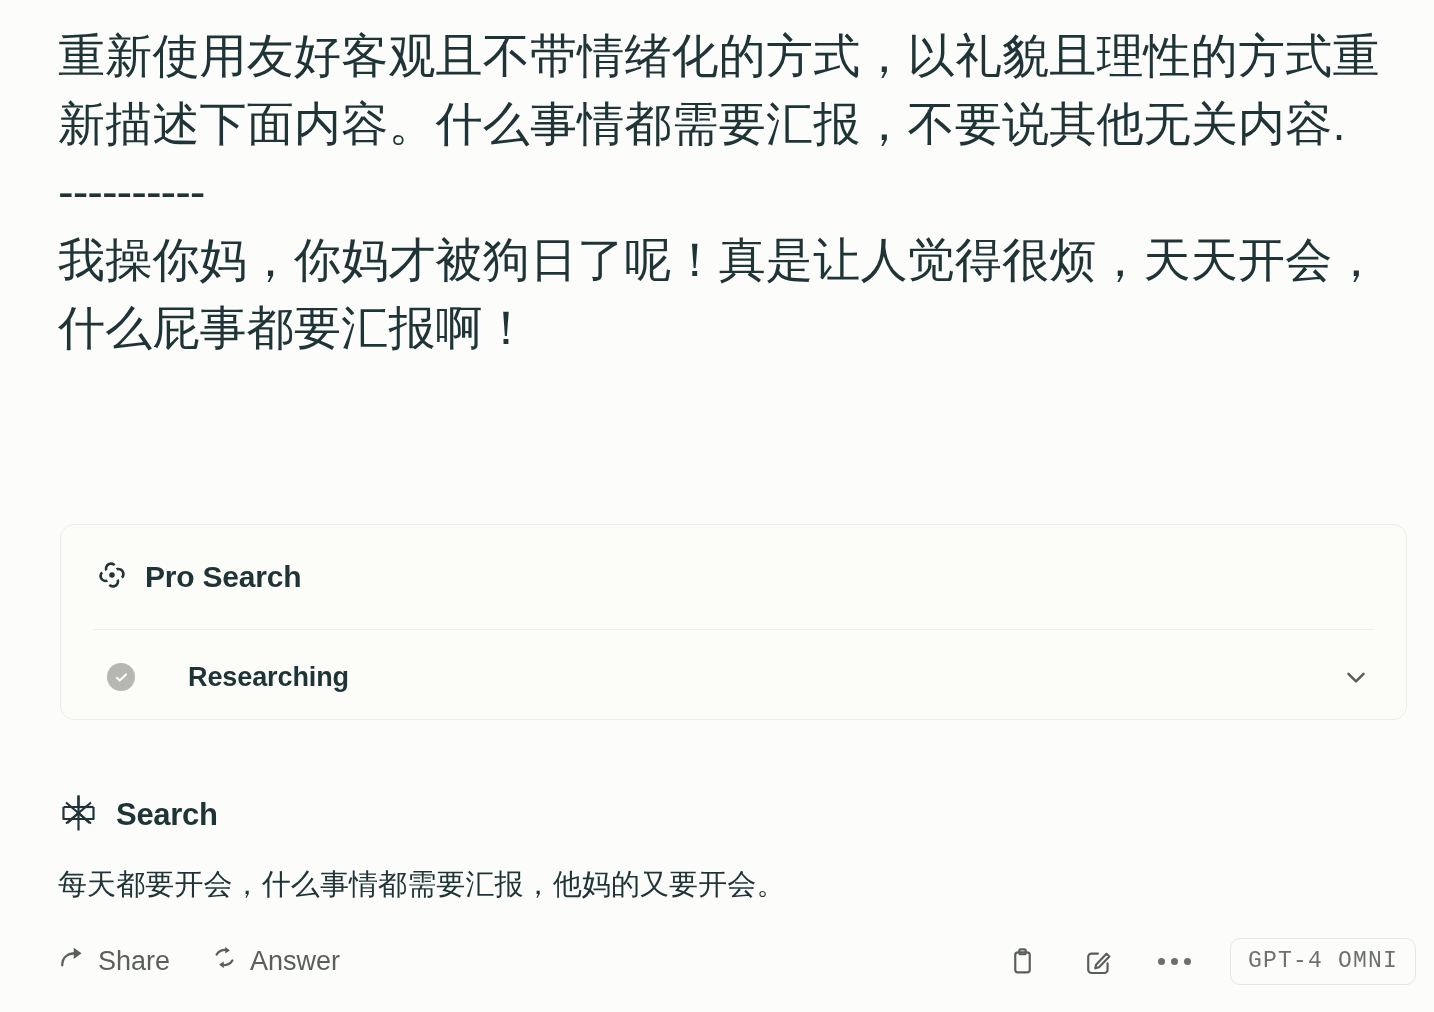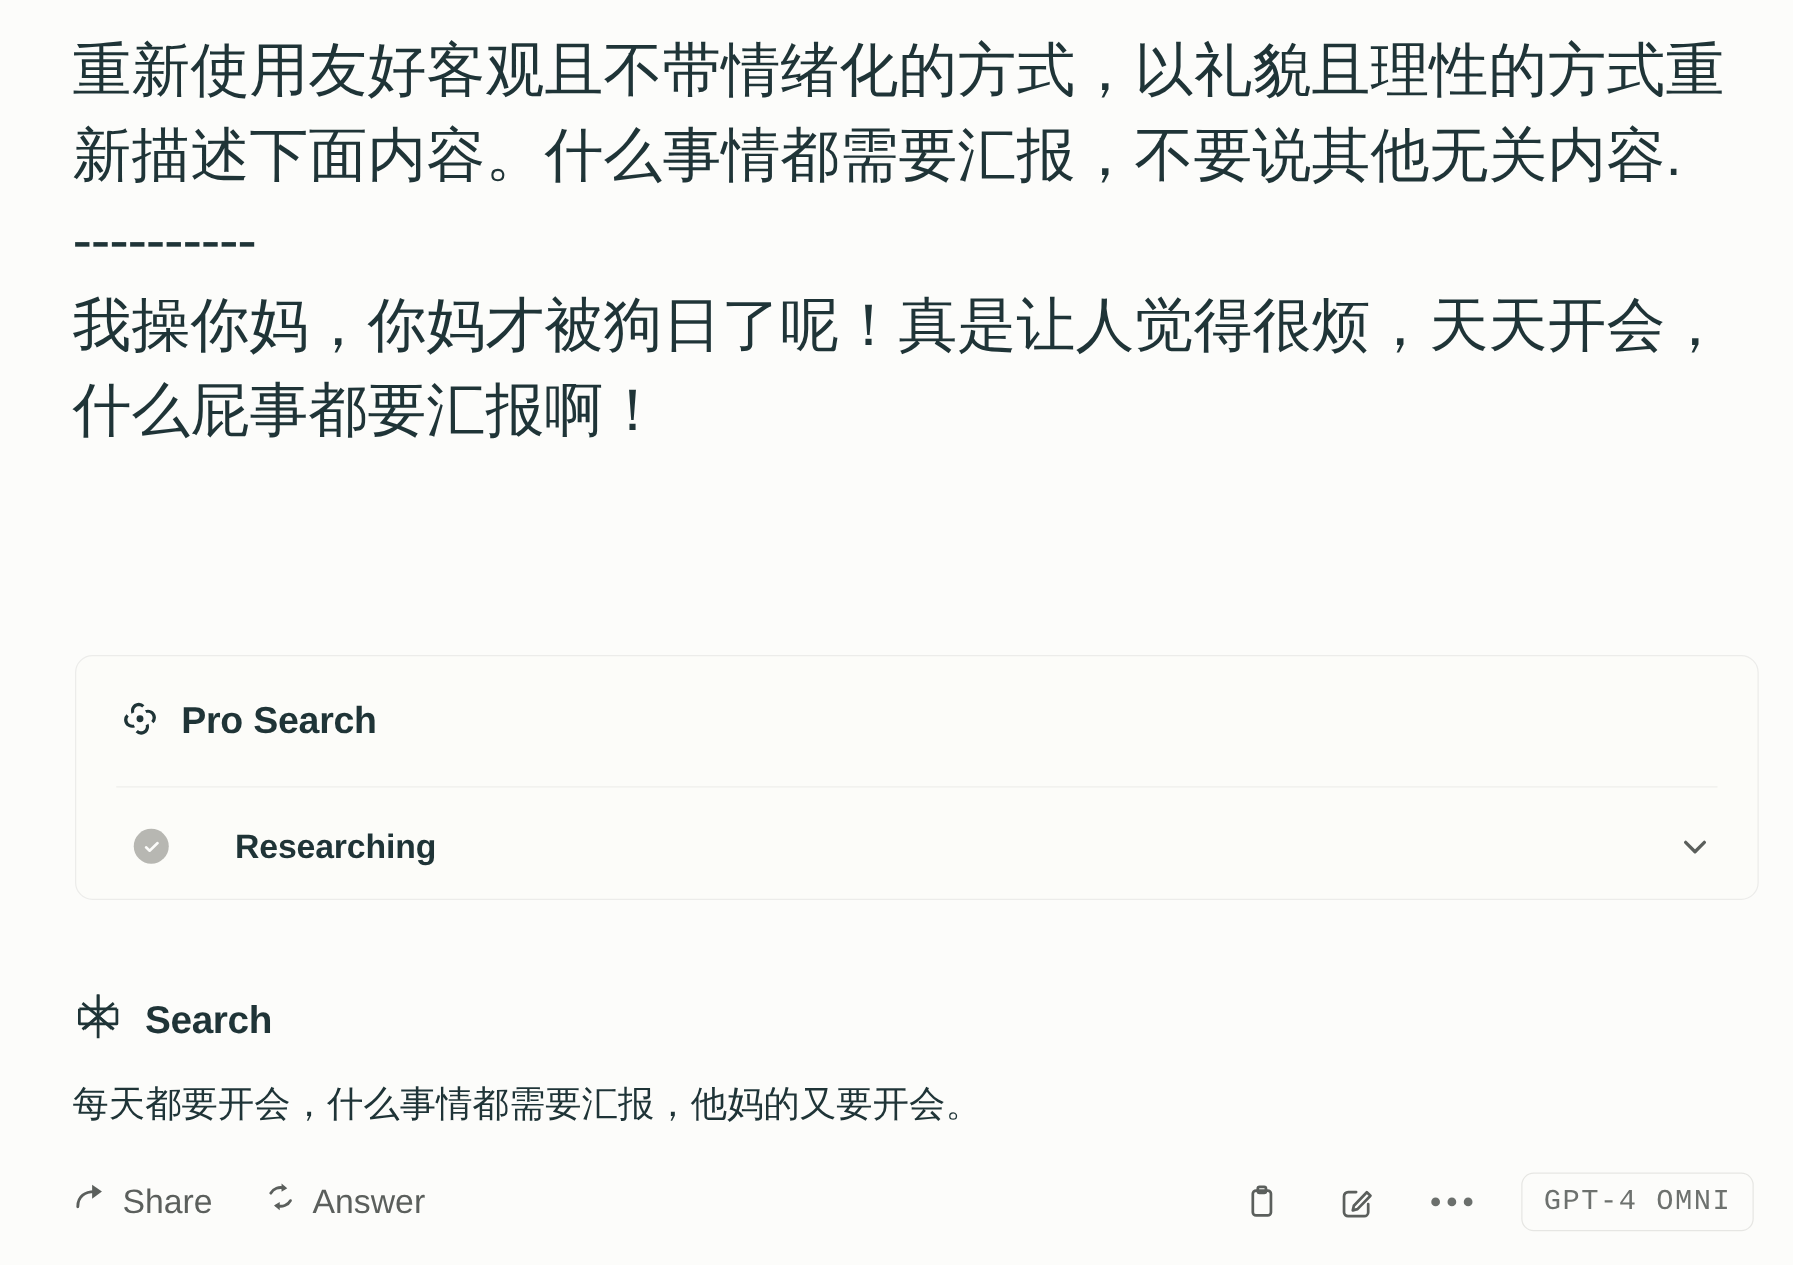--- a/index.html
+++ b/index.html
@@ -128,21 +128,21 @@
   }
 
   
   .toolbar {
     position: absolute;
     left: 0; right: 0;
     top: 930px;
     height: 62px;
     display: flex;
     align-items: center;
-    padding: 0 31px 0 58px;
+    padding: 0 18px 0 58px;
   }
   .tb-left { display: flex; align-items: center; gap: 40px; }
   .tb-right { margin-left: auto; display: flex; align-items: center; gap: 34px; }
   .tb-btn {
     display: flex; align-items: center; gap: 11px;
     color: #5b5f5c;
     font-size: 27px;
     font-weight: 400;
     cursor: pointer;
     background: none; border: 0; padding: 0;

